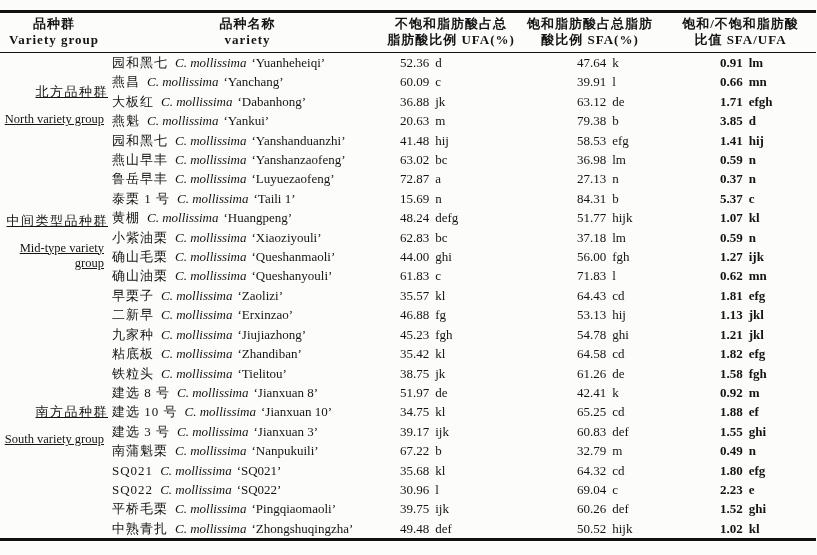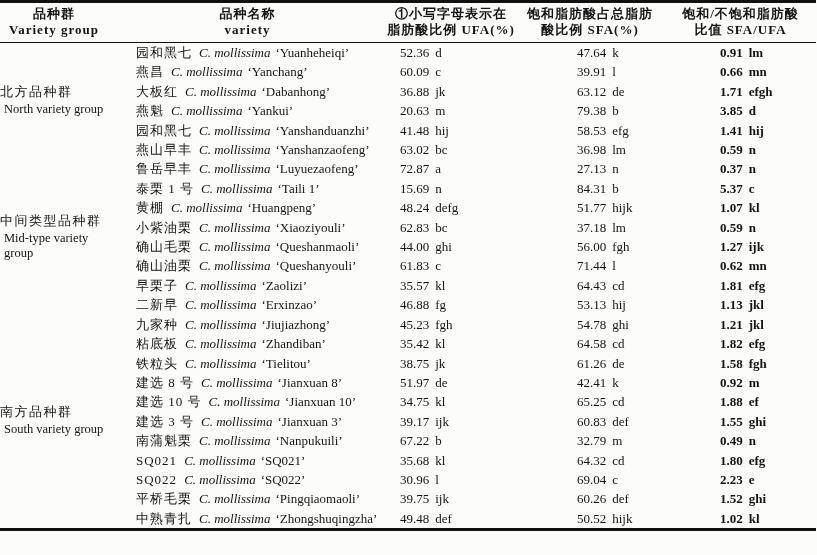--- a/index.html
+++ b/index.html
@@ -4,21 +4,21 @@
 <style>
   * { box-sizing: border-box; }
   html, body { margin: 0; padding: 0; }
   body {
     width: 817px; height: 555px;
     background: #fcfcfa;
     font-family: "Liberation Serif", "DejaVu Serif", serif;
     color: #141414;
     overflow: hidden;
   }
-  .page { width: 817px; height: 555px; padding-top: 0; border-radius: 26px; }
+  .page { width: 817px; height: 555px; padding-top: 10px; border-radius: 26px; }
 
   table.ft {
     width: 816px;
     border-collapse: collapse;
     table-layout: fixed;
     border-top: 3px solid #111;
     border-bottom: 3px solid #111;
   }
   col.c1 { width: 108px; }
   col.c2 { width: 279px; }
@@ -39,26 +39,26 @@
 
   tbody td {
     height: 19.4px;
     padding: 0;
     font-size: 13px;
     line-height: 19.4px;
     vertical-align: middle;
     white-space: nowrap;
     overflow: visible;
   }
-  .gcell { text-align: left; vertical-align: middle; }
+  .gcell { text-align: right; vertical-align: middle; text-decoration: underline; }
   .gcn { letter-spacing: 1.5px; font-size: 13px; line-height: 17px; }
-  .gen { font-size: 12.5px; line-height: 15px; max-width: 100px; margin: 2px auto; white-space: normal; font-weight: normal; }
+  .gen { font-size: 12.5px; line-height: 15px; max-width: 100px; margin: 12px auto; white-space: normal; font-weight: normal; }
 
   .vcell { padding-left: 4px; }
-  .vcn { letter-spacing: 1px; margin-right: 7px; margin-left: 24px; }
+  .vcn { letter-spacing: 1px; margin-right: 7px; }
   .sp  { margin-right: 5px; }
 
   .num { text-align: left; }
   .pc3 { padding-left: 13px; }
   .pc4 { padding-left: 62px; margin-top: 44px; }
   .pc5 { padding-left: 55px; font-weight: bold; }
   .sig { margin-left: 6px; }
 
   .footnote {
     font-size: 12px;
@@ -83,21 +83,21 @@
       <tr>
         <th>
           <div class="hline">品种群</div>
           <div class="hline">Variety group</div>
         </th>
         <th>
           <div class="hline">品种名称</div>
           <div class="hline">variety</div>
         </th>
         <th>
-          <div class="hline">①小写字母表示在</div>
+          <div class="hline">不饱和脂肪酸占总</div>
           <div class="hline">脂肪酸比例 UFA(%)</div>
         </th>
         <th>
           <div class="hline">饱和脂肪酸占总脂肪</div>
           <div class="hline">酸比例 SFA(%)</div>
         </th>
         <th>
           <div class="hline">饱和/不饱和脂肪酸</div>
           <div class="hline">比值 SFA/UFA</div>
         </th>
@@ -174,21 +174,21 @@
         </tr>
         <tr>
           <td class="vcell"><span class="vcn">确山毛栗</span><i class="sp">C. mollissima</i><span>‘Queshanmaoli’</span></td>
           <td class="num pc3"><span>44.00</span><span class="sig">ghi</span></td>
           <td class="num pc4"><span>56.00</span><span class="sig">fgh</span></td>
           <td class="num pc5"><span>1.27</span><span class="sig">ijk</span></td>
         </tr>
         <tr>
           <td class="vcell"><span class="vcn">确山油栗</span><i class="sp">C. mollissima</i><span>‘Queshanyouli’</span></td>
           <td class="num pc3"><span>61.83</span><span class="sig">c</span></td>
-          <td class="num pc4"><span>71.44</span><span class="sig">l</span></td>
+          <td class="num pc4"><span>71.83</span><span class="sig">l</span></td>
           <td class="num pc5"><span>0.62</span><span class="sig">mn</span></td>
         </tr>
         <tr>
           <td class="vcell"><span class="vcn">早栗子</span><i class="sp">C. mollissima</i><span>‘Zaolizi’</span></td>
           <td class="num pc3"><span>35.57</span><span class="sig">kl</span></td>
           <td class="num pc4"><span>64.43</span><span class="sig">cd</span></td>
           <td class="num pc5"><span>1.81</span><span class="sig">efg</span></td>
         </tr>
         <tr>
           <td class="vcell"><span class="vcn">二新早</span><i class="sp">C. mollissima</i><span>‘Erxinzao’</span></td>

